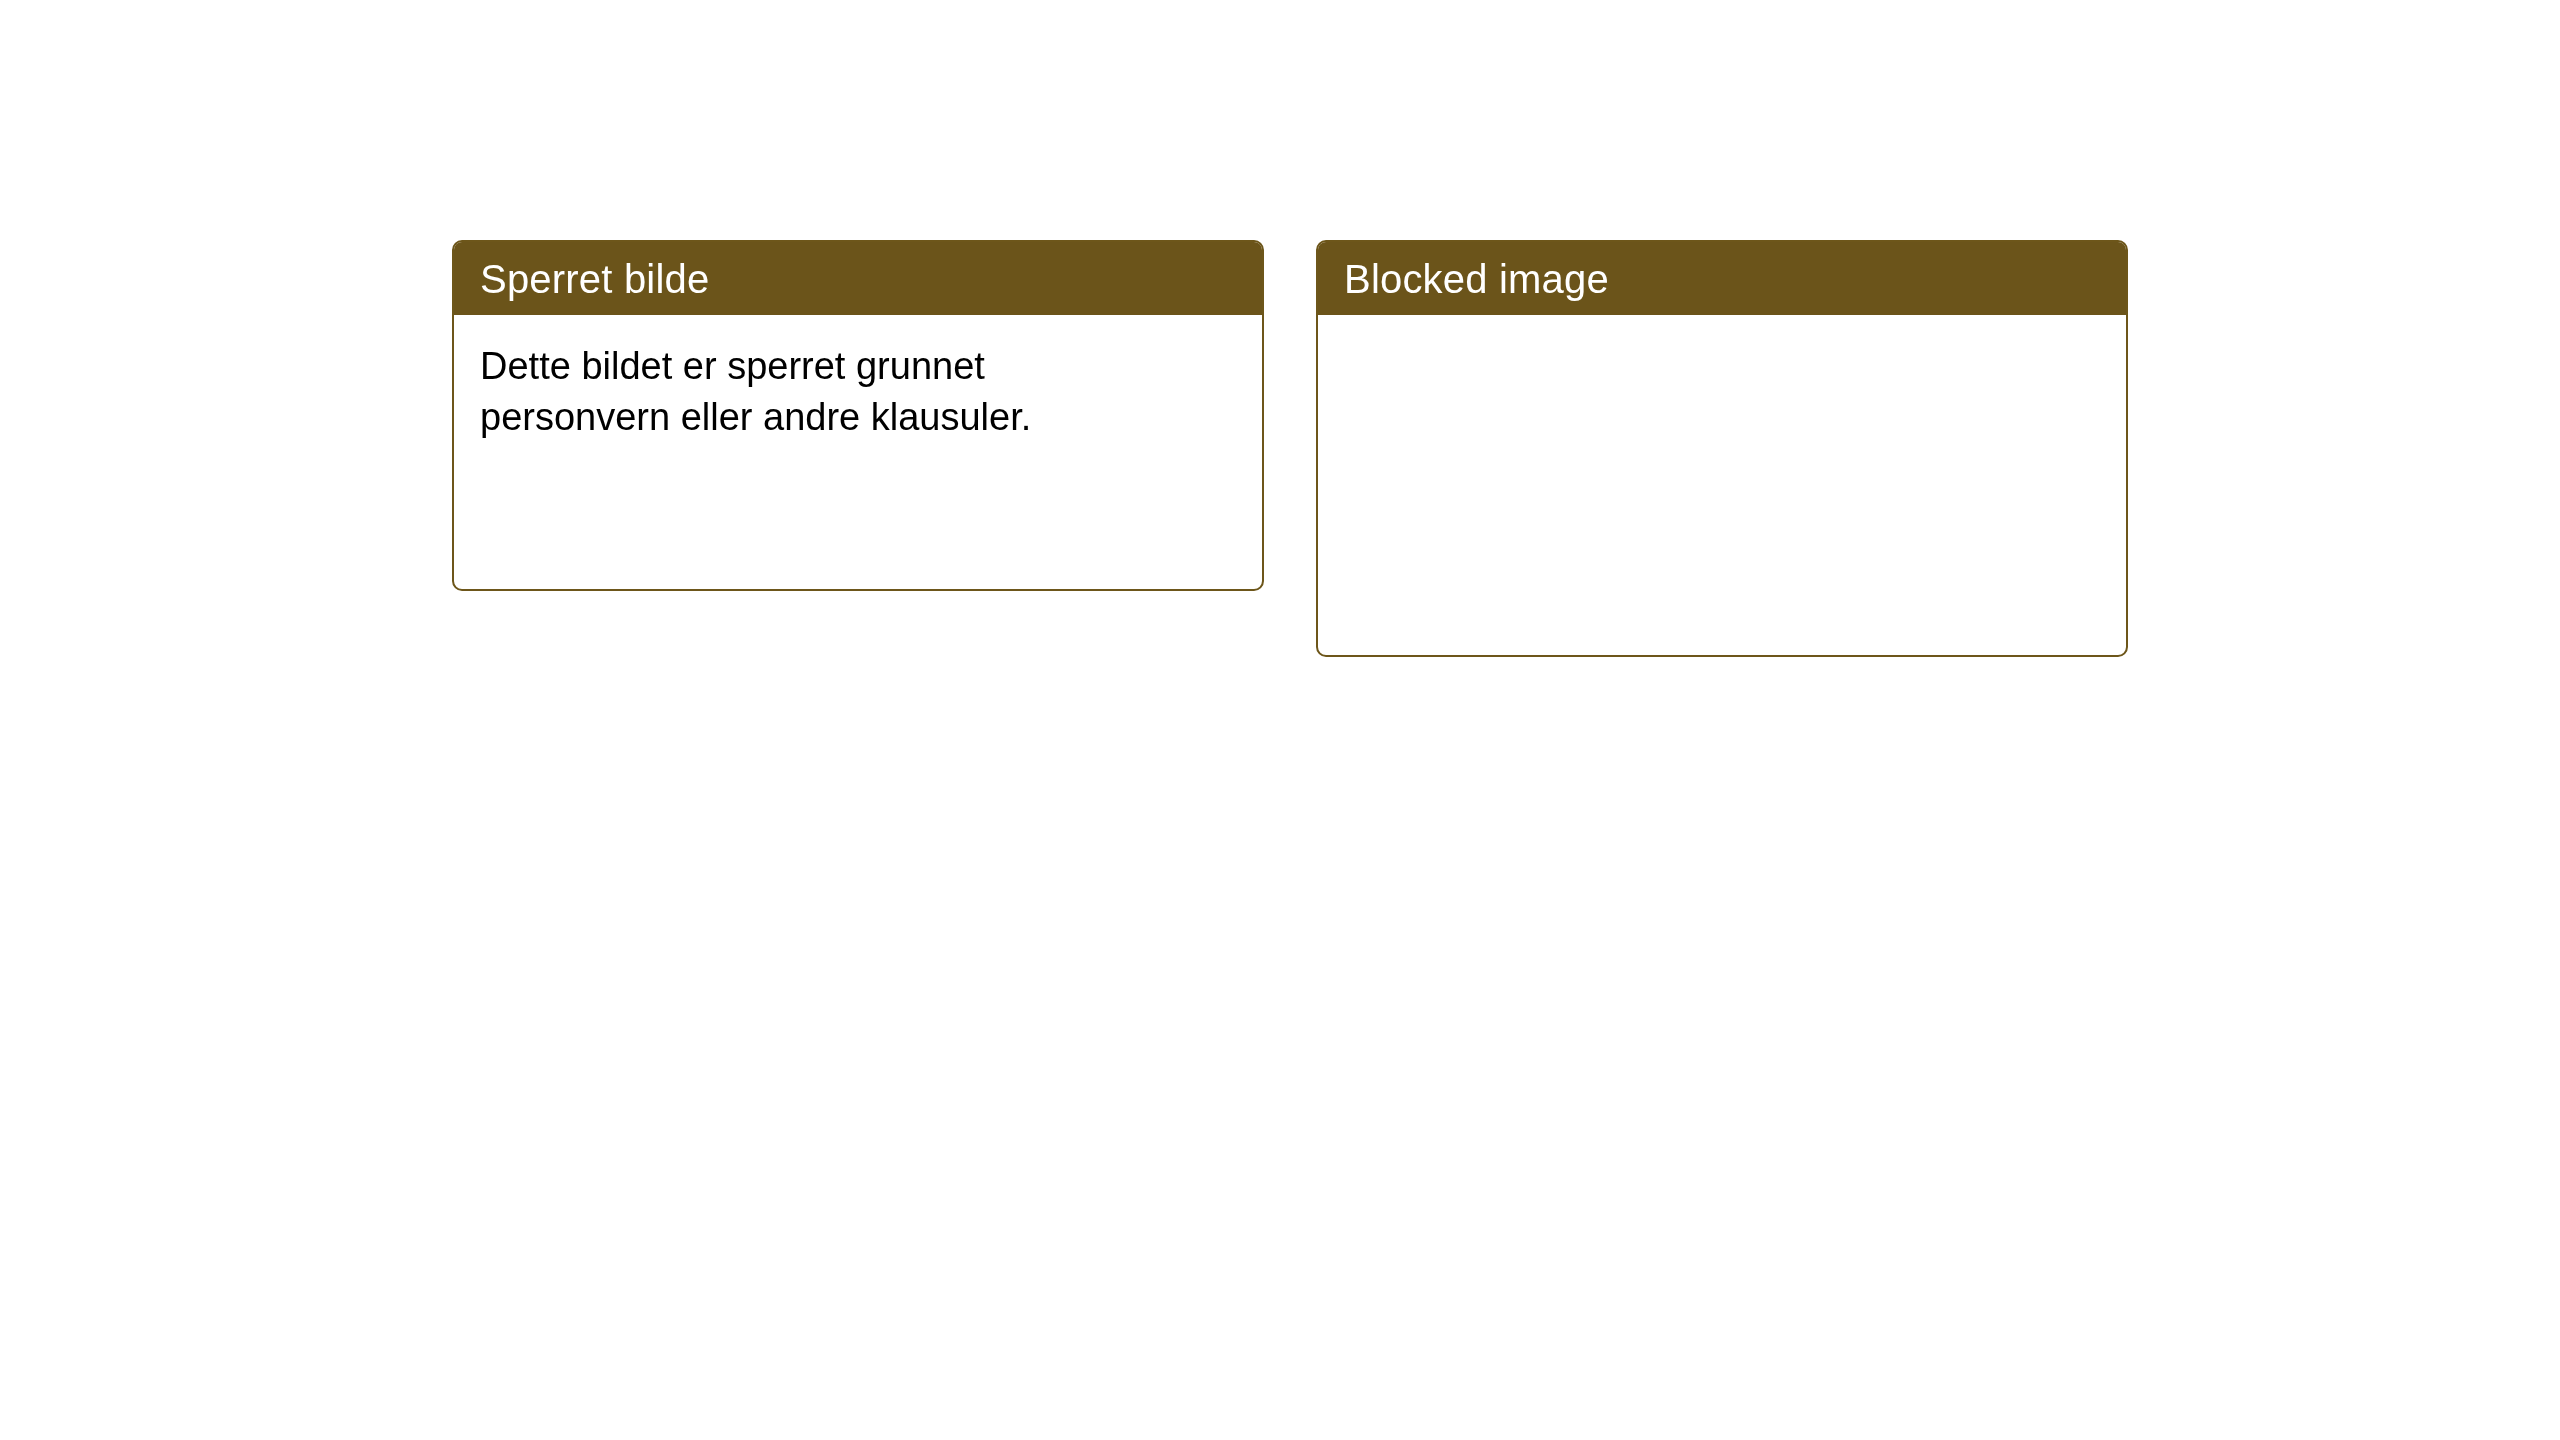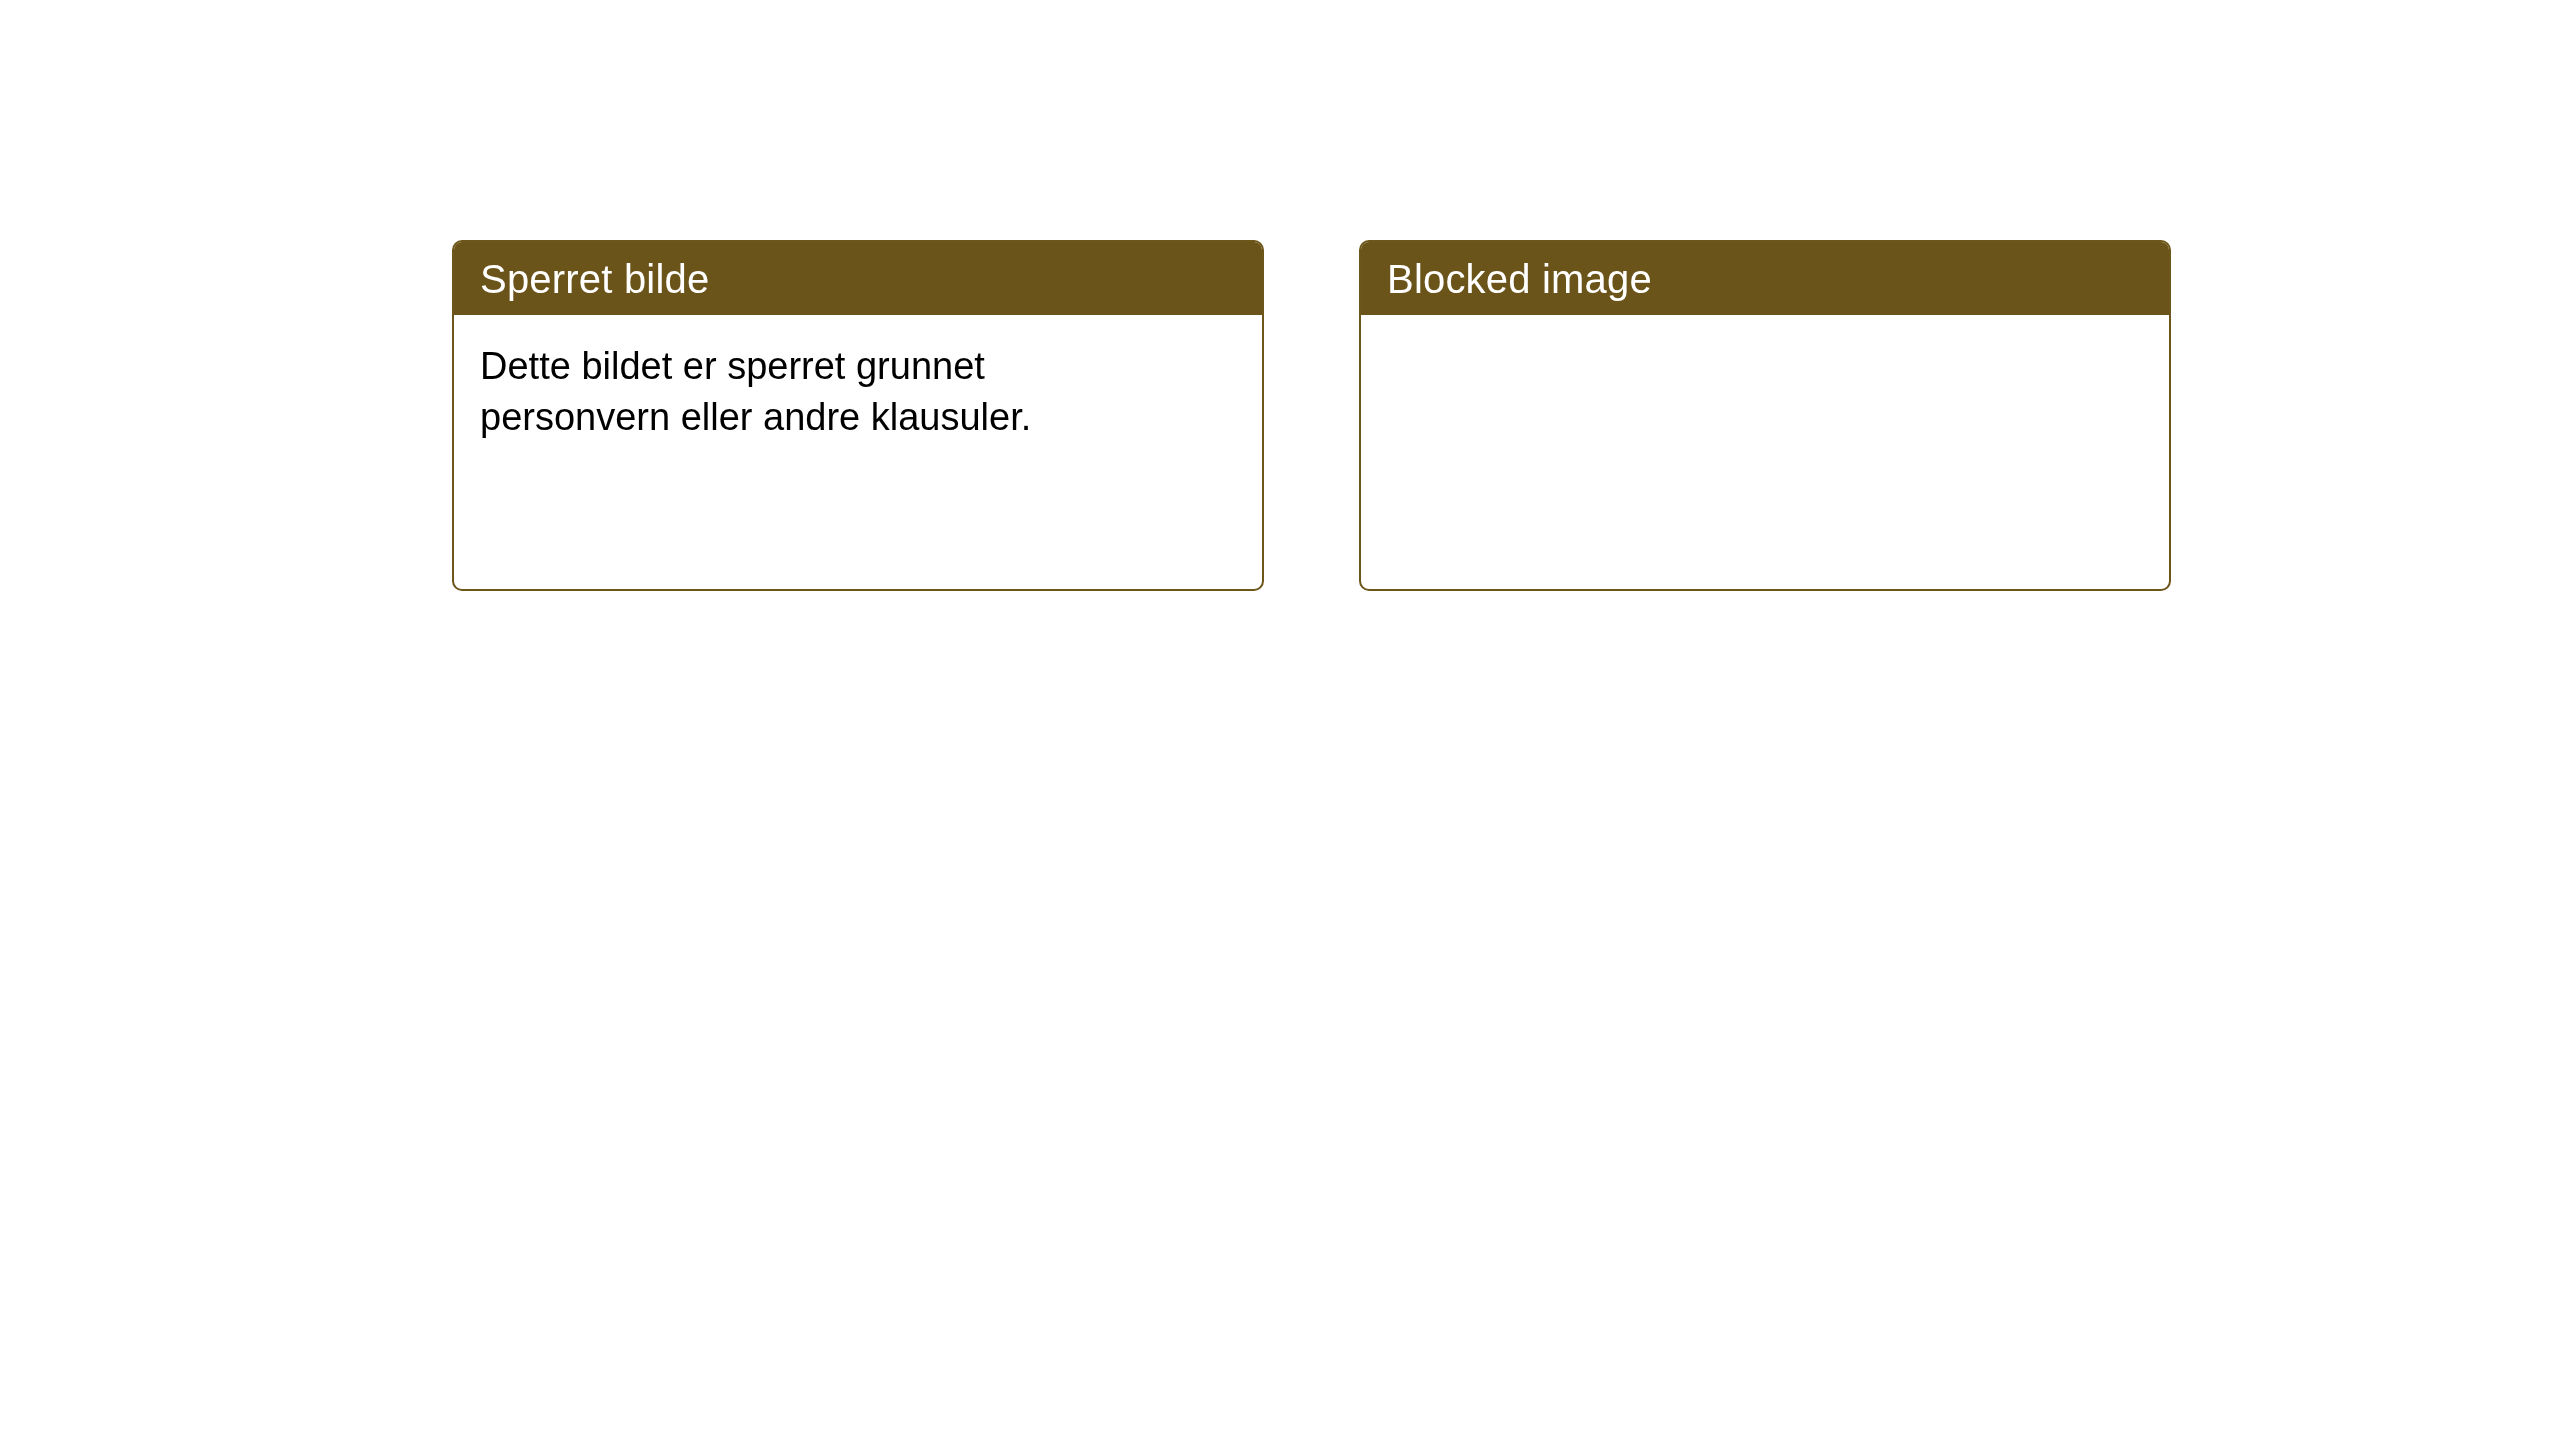--- a/index.html
+++ b/index.html
@@ -14,38 +14,39 @@
     overflow: hidden;
     position: relative;
   }
   .panels {
     position: absolute;
     left: 452px;
     top: 240px;
     display: flex;
     flex-direction: row;
     align-items: flex-start;
-    gap: 95px;
+    gap: 32px;
   }
   .notice-card {
     background: #ffffff;
     border: 2px solid #6d561a;
     border-radius: 10px;
     box-sizing: border-box;
     overflow: hidden;
     display: flex;
     flex-direction: column;
   }
   .notice-card.card-nb {
     width: 812px;
     height: 351px;
   }
   .notice-card.card-en {
     width: 812px;
-    height: 351px;
+    height: 417px;
+    margin-left: 20px;
   }
   .card-header {
     background: #6b541a;
     color: #ffffff;
     font-size: 40px;
     line-height: 1.0;
     padding: 18px 0 18px 26px;
     font-weight: 400;
     letter-spacing: 0.2px;
     box-sizing: border-box;

